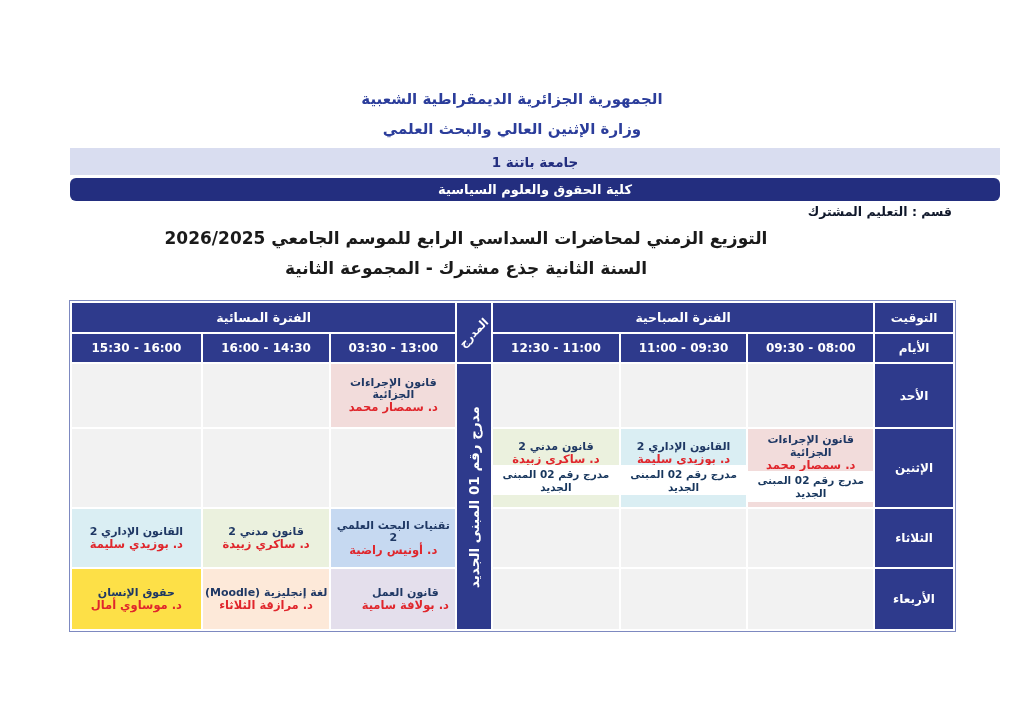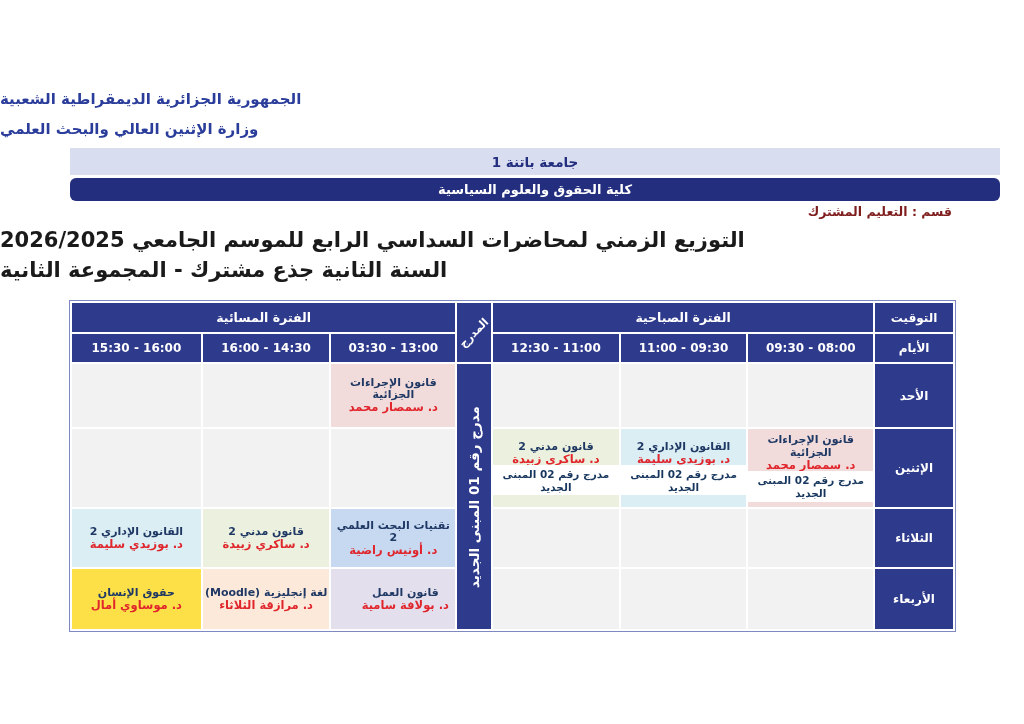--- a/index.html
+++ b/index.html
@@ -1,25 +1,25 @@
 <!DOCTYPE html>
 <html lang="ar" dir="rtl"><head>
 <meta charset="utf-8">
 <style>
   html,body{margin:0;padding:0;background:#fff;}
   body{font-family:"DejaVu Sans", sans-serif; width:1024px; height:724px; position:relative; overflow:hidden;}
   .abs{position:absolute;}
 
   
-  .nat-line{left:0;width:1024px;text-align:left;font-weight:bold;font-size:15px;color:#2b3d9b;}
+  .nat-line{left:0;width:1024px;text-align:center;font-weight:bold;font-size:15px;color:#2b3d9b;}
   .bar{left:70px;width:930px;display:flex;align-items:center;justify-content:center;font-weight:bold;}
   .uni-bar{top:148px;height:27px;background:#d9ddf0;color:#232e7f;font-size:13.5px;}
   .fac-bar{top:178px;height:23px;background:#232e7f;color:#fff;font-size:13px;border-radius:6px;}
-  .dept-line{top:204px;right:72px;font-weight:bold;font-size:12.5px;color:#7f1d1d;}
-  .title-line{left:0;width:932px;text-align:left;font-weight:bold;font-size:21px;color:#1a1a1a;}
+  .dept-line{top:204px;right:72px;font-weight:bold;font-size:12.5px;color:#0f172a;}
+  .title-line{left:0;width:932px;text-align:center;font-weight:bold;font-size:17px;color:#1a1a1a;}
 
   
   .sched-wrap{top:300px;left:69px;width:887px;}
   table.sched{border-collapse:separate;border-spacing:2px;background:#ffffff;table-layout:fixed;direction:rtl;border:1px solid #7d89c0;}
   table.sched td,table.sched th{padding:0;margin:0;overflow:hidden;vertical-align:middle;}
   th.hdr{background:#2e3a8c;color:#fff;font-weight:bold;font-size:12px;}
   .r-h1{height:29px;} .r-h2{height:28px;}
   .r-sun{height:63px;} .r-mon{height:78px;} .r-tue{height:58px;} .r-wed{height:60px;}
   td.day{background:#2e3a8c;color:#fff;font-weight:bold;font-size:12px;text-align:center;}
   td.empty{background:#f2f2f2;}

